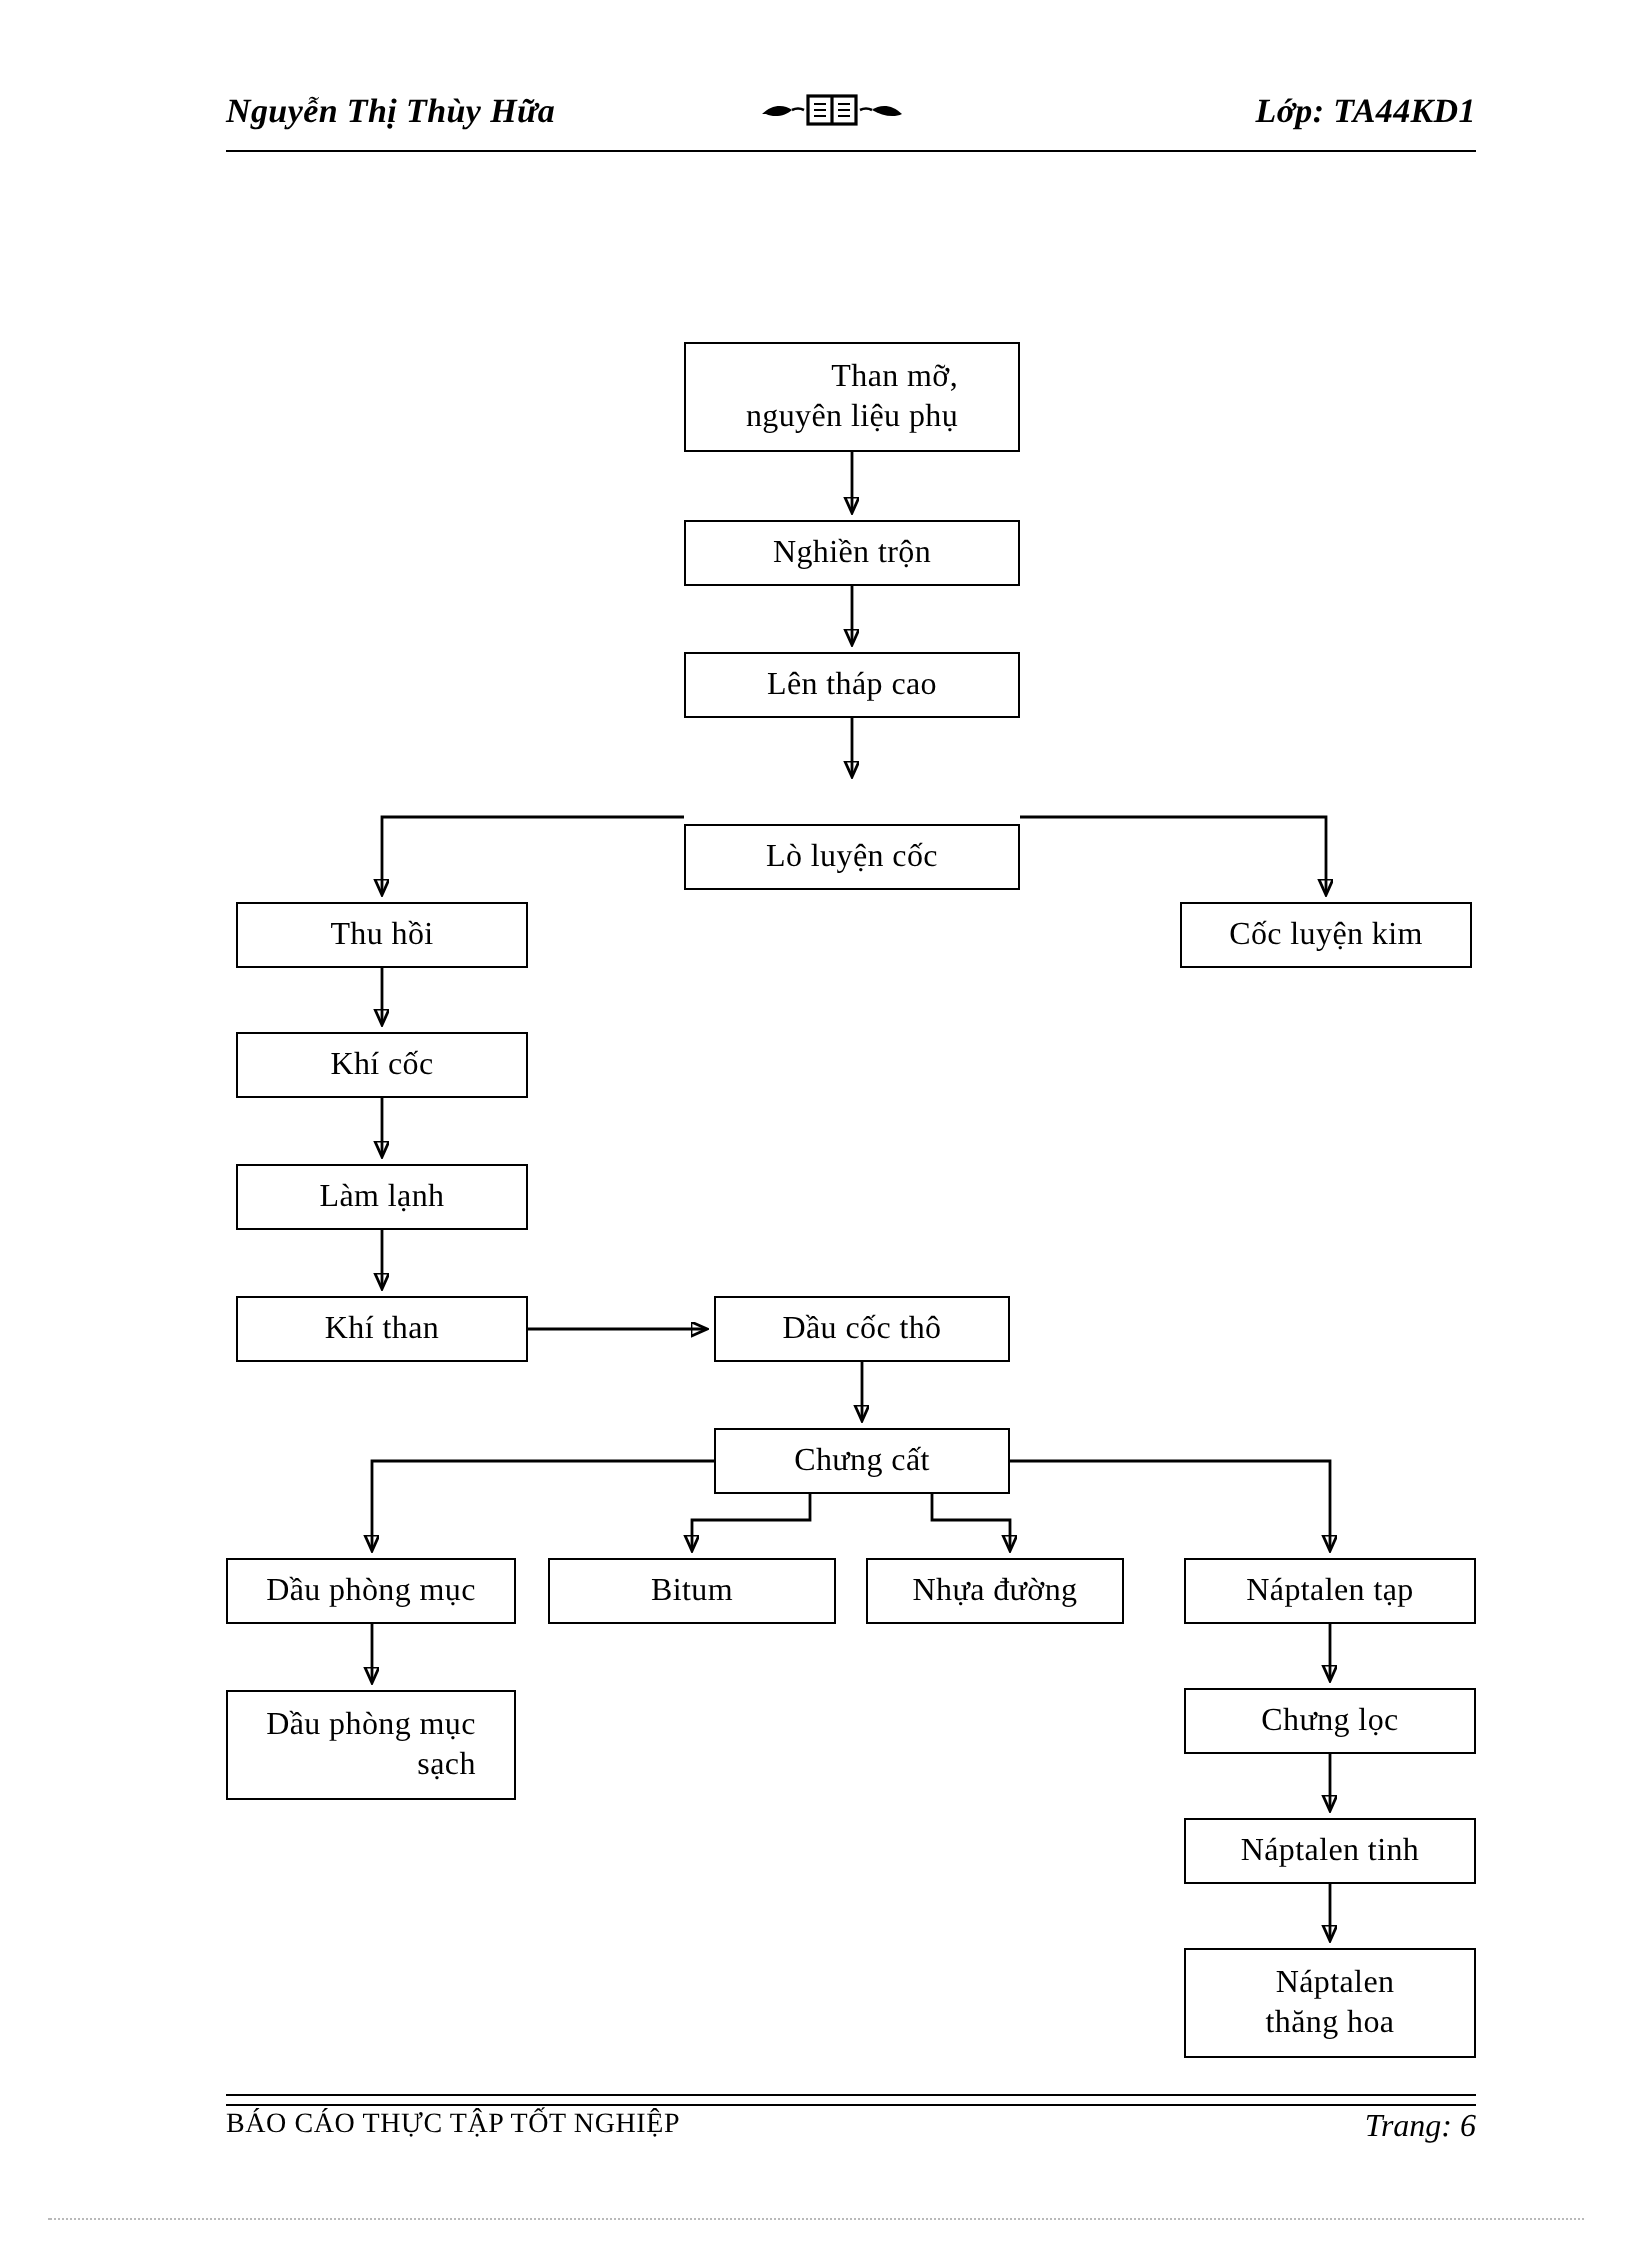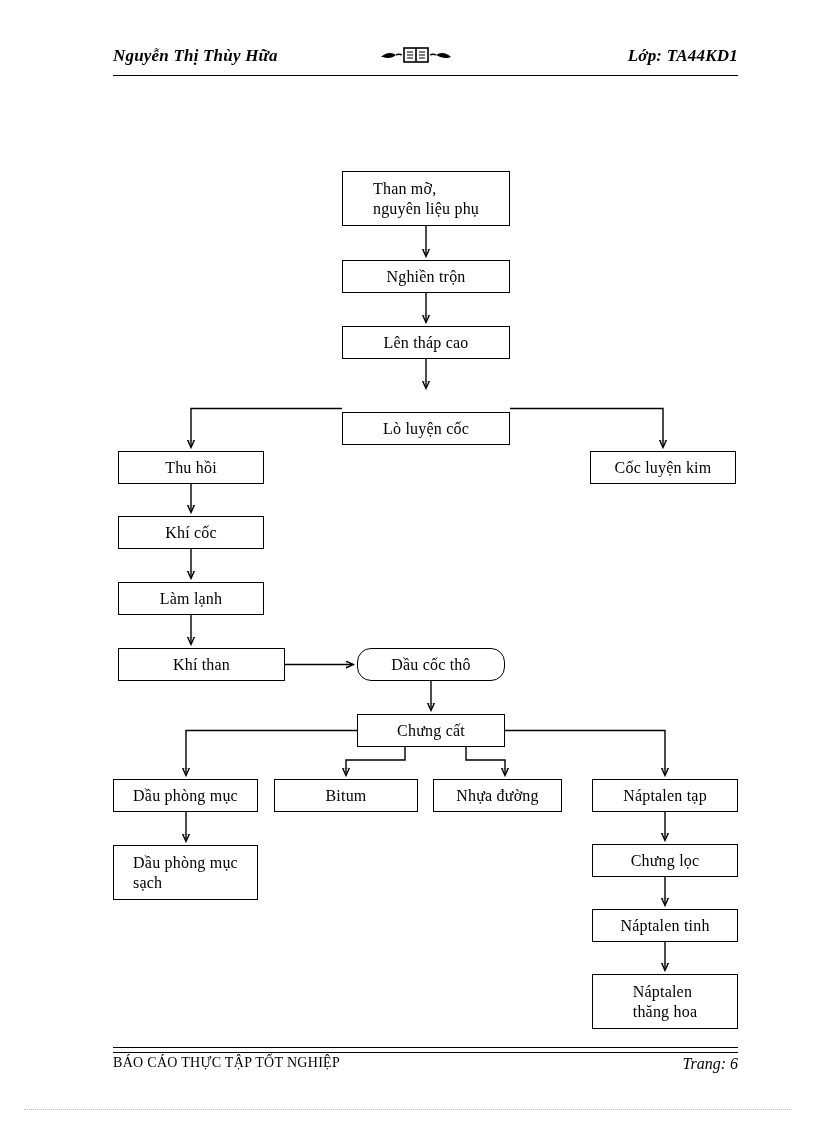--- a/index.html
+++ b/index.html
@@ -119,21 +119,21 @@
     height: 1123px;
   }
   .node {
     position: absolute;
     box-sizing: border-box;
     border: 1.3px solid #000;
     background: #ffffff;
     display: flex;
     align-items: center;
     justify-content: center;
-    text-align: left;
+    text-align: right;
     font-family: "Liberation Serif", serif;
     font-size: 16px;
     line-height: 20px;
     letter-spacing: 0.2px;
     padding: 0 4px;
     white-space: pre-line;
   }
   #chart svg {
     position: absolute;
     left: 0;
@@ -222,22 +222,22 @@
 
     <div class="node" style="left: 342px; top: 171px; width: 168px; height: 55px;">Than mỡ,
 nguyên liệu phụ</div>
     <div class="node" style="left: 342px; top: 260px; width: 168px; height: 33px;">Nghiền trộn</div>
     <div class="node" style="left: 342px; top: 326px; width: 168px; height: 33px;">Lên tháp cao</div>
     <div class="node" style="left: 342px; top: 412px; width: 168px; height: 33px;">Lò luyện cốc</div>
     <div class="node" style="left: 118px; top: 451px; width: 146px; height: 33px;">Thu hồi</div>
     <div class="node" style="left: 590px; top: 451px; width: 146px; height: 33px;">Cốc luyện kim</div>
     <div class="node" style="left: 118px; top: 516px; width: 146px; height: 33px;">Khí cốc</div>
     <div class="node" style="left: 118px; top: 582px; width: 146px; height: 33px;">Làm lạnh</div>
-    <div class="node" style="left: 118px; top: 648px; width: 167px; height: 33px;">Khí than</div>
-    <div class="node" style="left: 357px; top: 648px; width: 148px; height: 33px; border-radius: 14px;">Dầu cốc thô</div>
+    <div class="node" style="left: 118px; top: 648px; width: 146px; height: 33px;">Khí than</div>
+    <div class="node" style="left: 357px; top: 648px; width: 148px; height: 33px;">Dầu cốc thô</div>
     <div class="node" style="left: 357px; top: 714px; width: 148px; height: 33px;">Chưng cất</div>
     <div class="node" style="left: 113px; top: 779px; width: 145px; height: 33px;">Dầu phòng mục</div>
     <div class="node" style="left: 274px; top: 779px; width: 144px; height: 33px;">Bitum</div>
     <div class="node" style="left: 433px; top: 779px; width: 129px; height: 33px;">Nhựa đường</div>
     <div class="node" style="left: 592px; top: 779px; width: 146px; height: 33px;">Náptalen tạp</div>
     <div class="node" style="left: 113px; top: 845px; width: 145px; height: 55px;">Dầu phòng mục
 sạch</div>
     <div class="node" style="left: 592px; top: 844px; width: 146px; height: 33px;">Chưng lọc</div>
     <div class="node" style="left: 592px; top: 909px; width: 146px; height: 33px;">Náptalen tinh</div>
     <div class="node" style="left: 592px; top: 974px; width: 146px; height: 55px;">Náptalen

